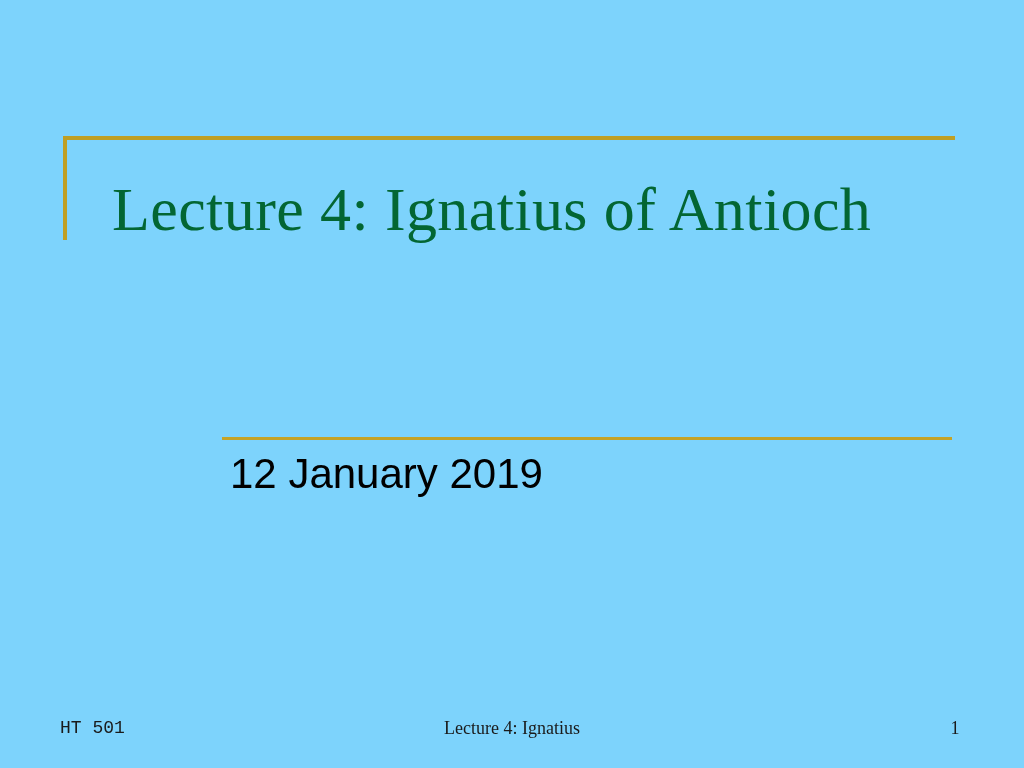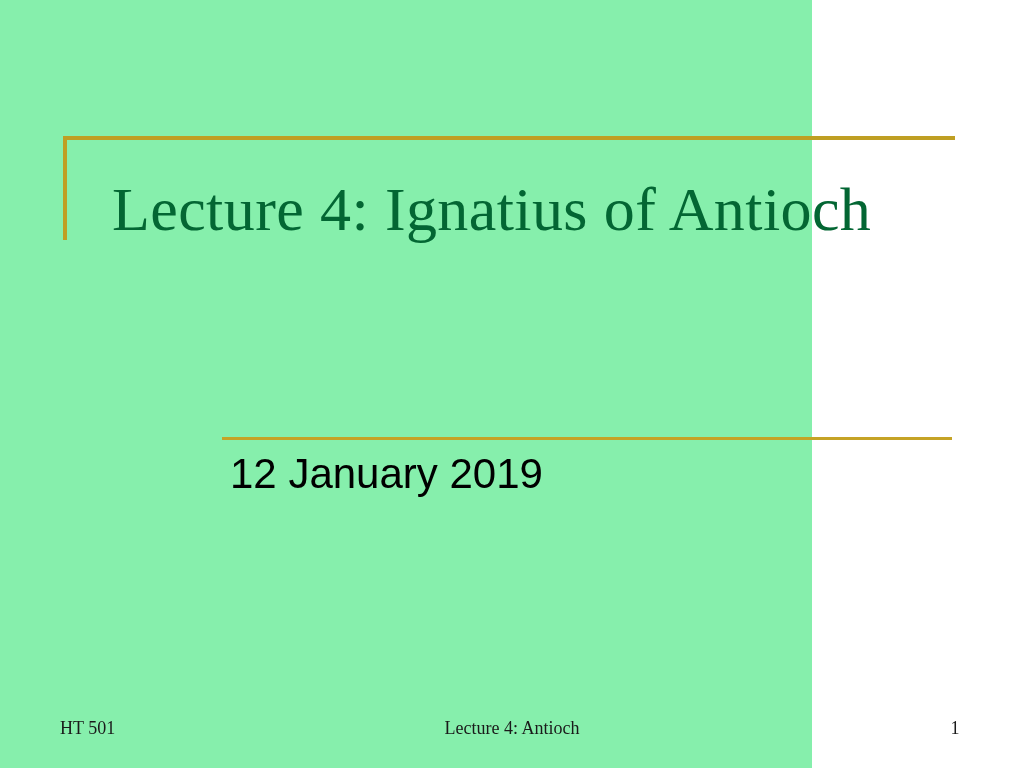--- a/index.html
+++ b/index.html
@@ -9,23 +9,23 @@
   body {
     width: 1024px;
     height: 768px;
     background: #ffffff;
     font-family: "Liberation Serif", serif;
     overflow: hidden;
   }
 
   #slide {
     position: relative;
-    width: 812px;
+    width: 1024px;
     height: 768px;
-    background: #86efac;
+    background: #7dd3fc;
   }
 
   
   .title-rule-top {
     position: absolute;
     left: 63px;
     top: 136px;
     width: 892px;
     height: 4px;
     background: #bf9f23;
@@ -82,21 +82,21 @@
     left: 0;
     top: 718px;
     width: 1024px;
     height: 40px;
   }
   .footer-left {
     position: absolute;
     left: 60px;
     top: 0;
     color: #1a1a1a;
-    font-family: Liberation Serif, serif;
+    font-family: Liberation Mono, monospace;
     font-size: 18px;
     white-space: nowrap;
   }
   .footer-center {
     position: absolute;
     left: 0;
     top: 0;
     width: 1024px;
     text-align: center;
     color: #1a1a1a;
@@ -125,17 +125,17 @@
   <div class="title-rule-left"></div>
 
   <div class="title">Lecture 4: Ignatius of Antioch</div>
 
   <div class="subtitle-rule"></div>
 
   <div class="subtitle">12 January 2019</div>
 
   <div class="footer">
     <div class="footer-left">HT 501</div>
-    <div class="footer-center">Lecture 4: Antioch</div>
+    <div class="footer-center">Lecture 4: Ignatius</div>
     <div class="footer-right">1</div>
   </div>
 
 </div>
 
 </body></html>

